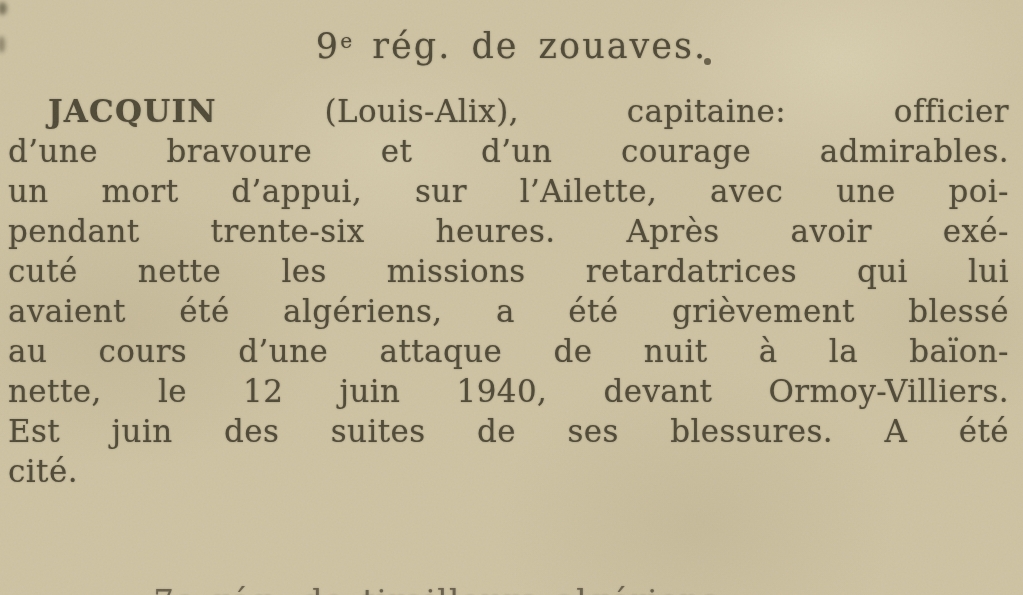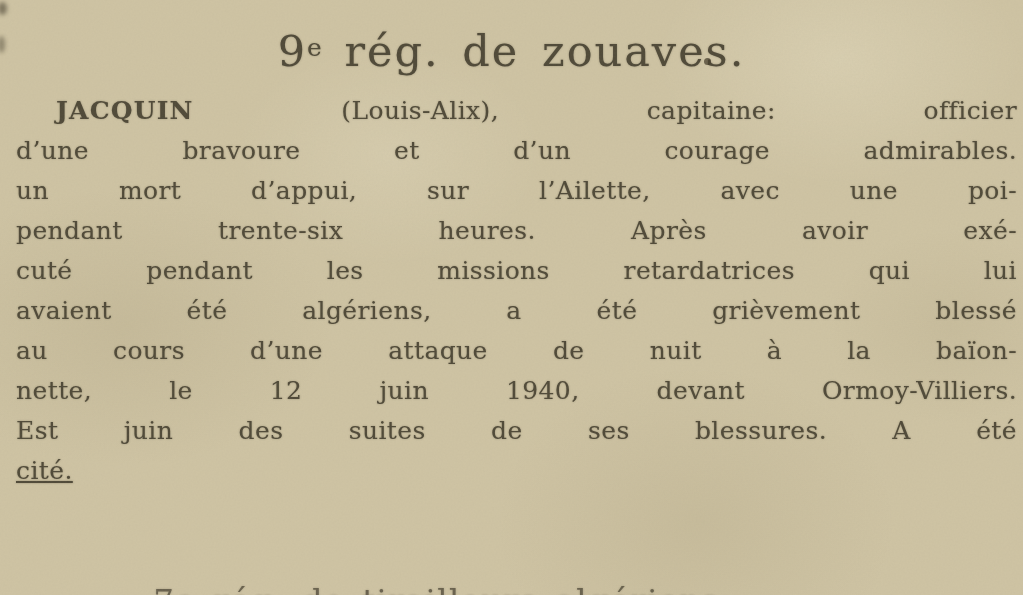--- a/index.html
+++ b/index.html
@@ -23,48 +23,48 @@
     inset: 0;
     filter: blur(0.4px);
     text-shadow: 0 0 2px rgba(78, 72, 55, 0.45);
   }
   .title {
     position: absolute;
     top: 26px;
     left: 0;
     width: 100%;
     text-align: center;
-    font-size: 43px;
+    font-size: 35px;
     letter-spacing: 2px;
     word-spacing: 7px;
     white-space: nowrap;
   }
   .title sup {
     font-size: 58%;
     vertical-align: 10px;
     letter-spacing: 0;
   }
   .paragraph {
     position: absolute;
     top: 91px;
-    left: 16px;
+    left: 8px;
     width: 1001px;
-    font-size: 25px;
+    font-size: 31px;
     line-height: 40px;
     letter-spacing: 0.4px;
   }
   .line {
     text-align: justify;
     text-align-last: justify;
     white-space: nowrap;
     height: 40px;
     overflow: visible;
   }
   .line.first { text-indent: 40px; }
-  .line.last  { text-align-last: left; text-decoration: underline; }
+  .line.last  { text-align-last: left; }
   .officer-name {
     font-weight: bold;
     letter-spacing: 1.2px;
   }
   .partial-heading {
     position: absolute;
     top: 582px;
     left: 0;
     width: 100%;
     box-sizing: border-box;
@@ -99,21 +99,21 @@
 
   <div id="text-layer">
 
     <div class="title"><span>9</span><sup>e</sup><span> rég. de zouaves.</span></div>
 
     <div class="paragraph">
       <div class="line first"><span class="officer-name">JACQUIN</span> <span>(Louis-Alix), capitaine: officier</span></div>
       <div class="line">d’une bravoure et d’un courage admirables.</div>
       <div class="line">un mort d’appui, sur l’Ailette, avec une poi-</div>
       <div class="line">pendant trente-six heures. Après avoir exé-</div>
-      <div class="line">cuté pendant les missions retardatrices qui lui</div>
+      <div class="line">cuté nette les missions retardatrices qui lui</div>
       <div class="line">avaient été algériens, a été grièvement blessé</div>
       <div class="line">au cours d’une attaque de nuit à la baïon-</div>
       <div class="line">nette, le 12 juin 1940, devant Ormoy-Villiers.</div>
       <div class="line">Est juin des suites de ses blessures. A été</div>
       <div class="line last">cité.</div>
     </div>
 
     <div class="partial-heading">7e rég. de tirailleurs algériens</div>
   </div>
 

